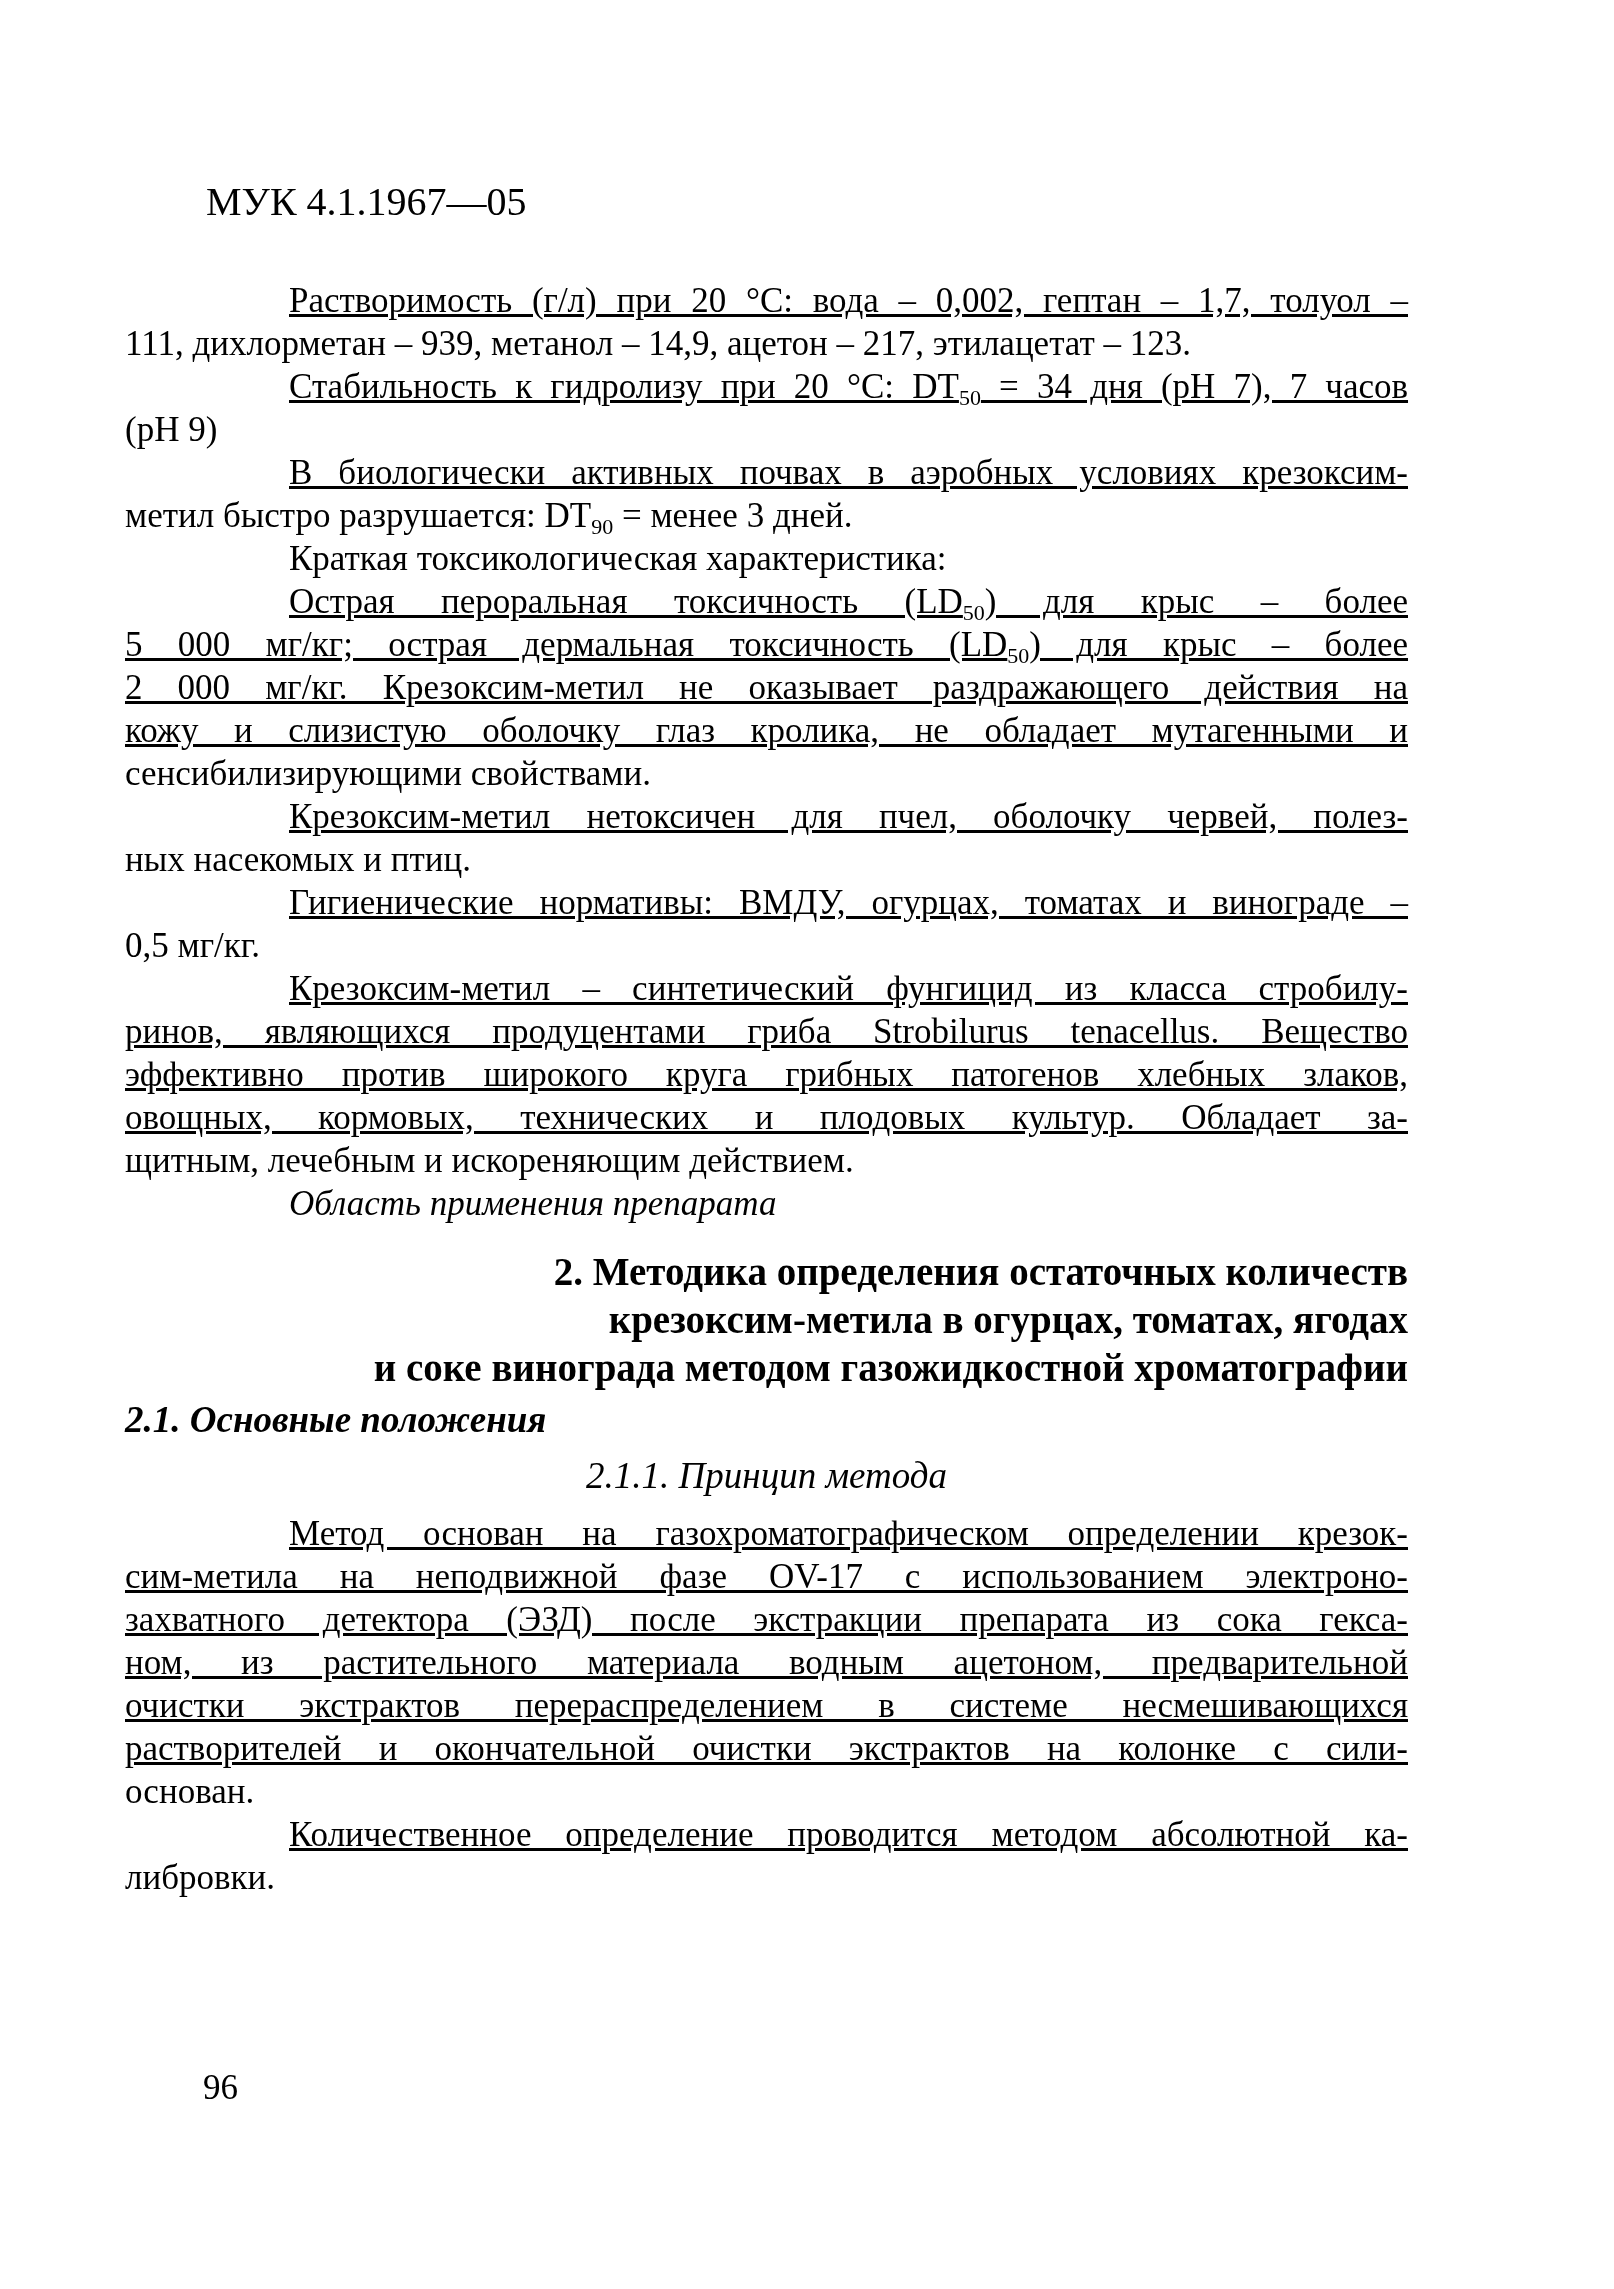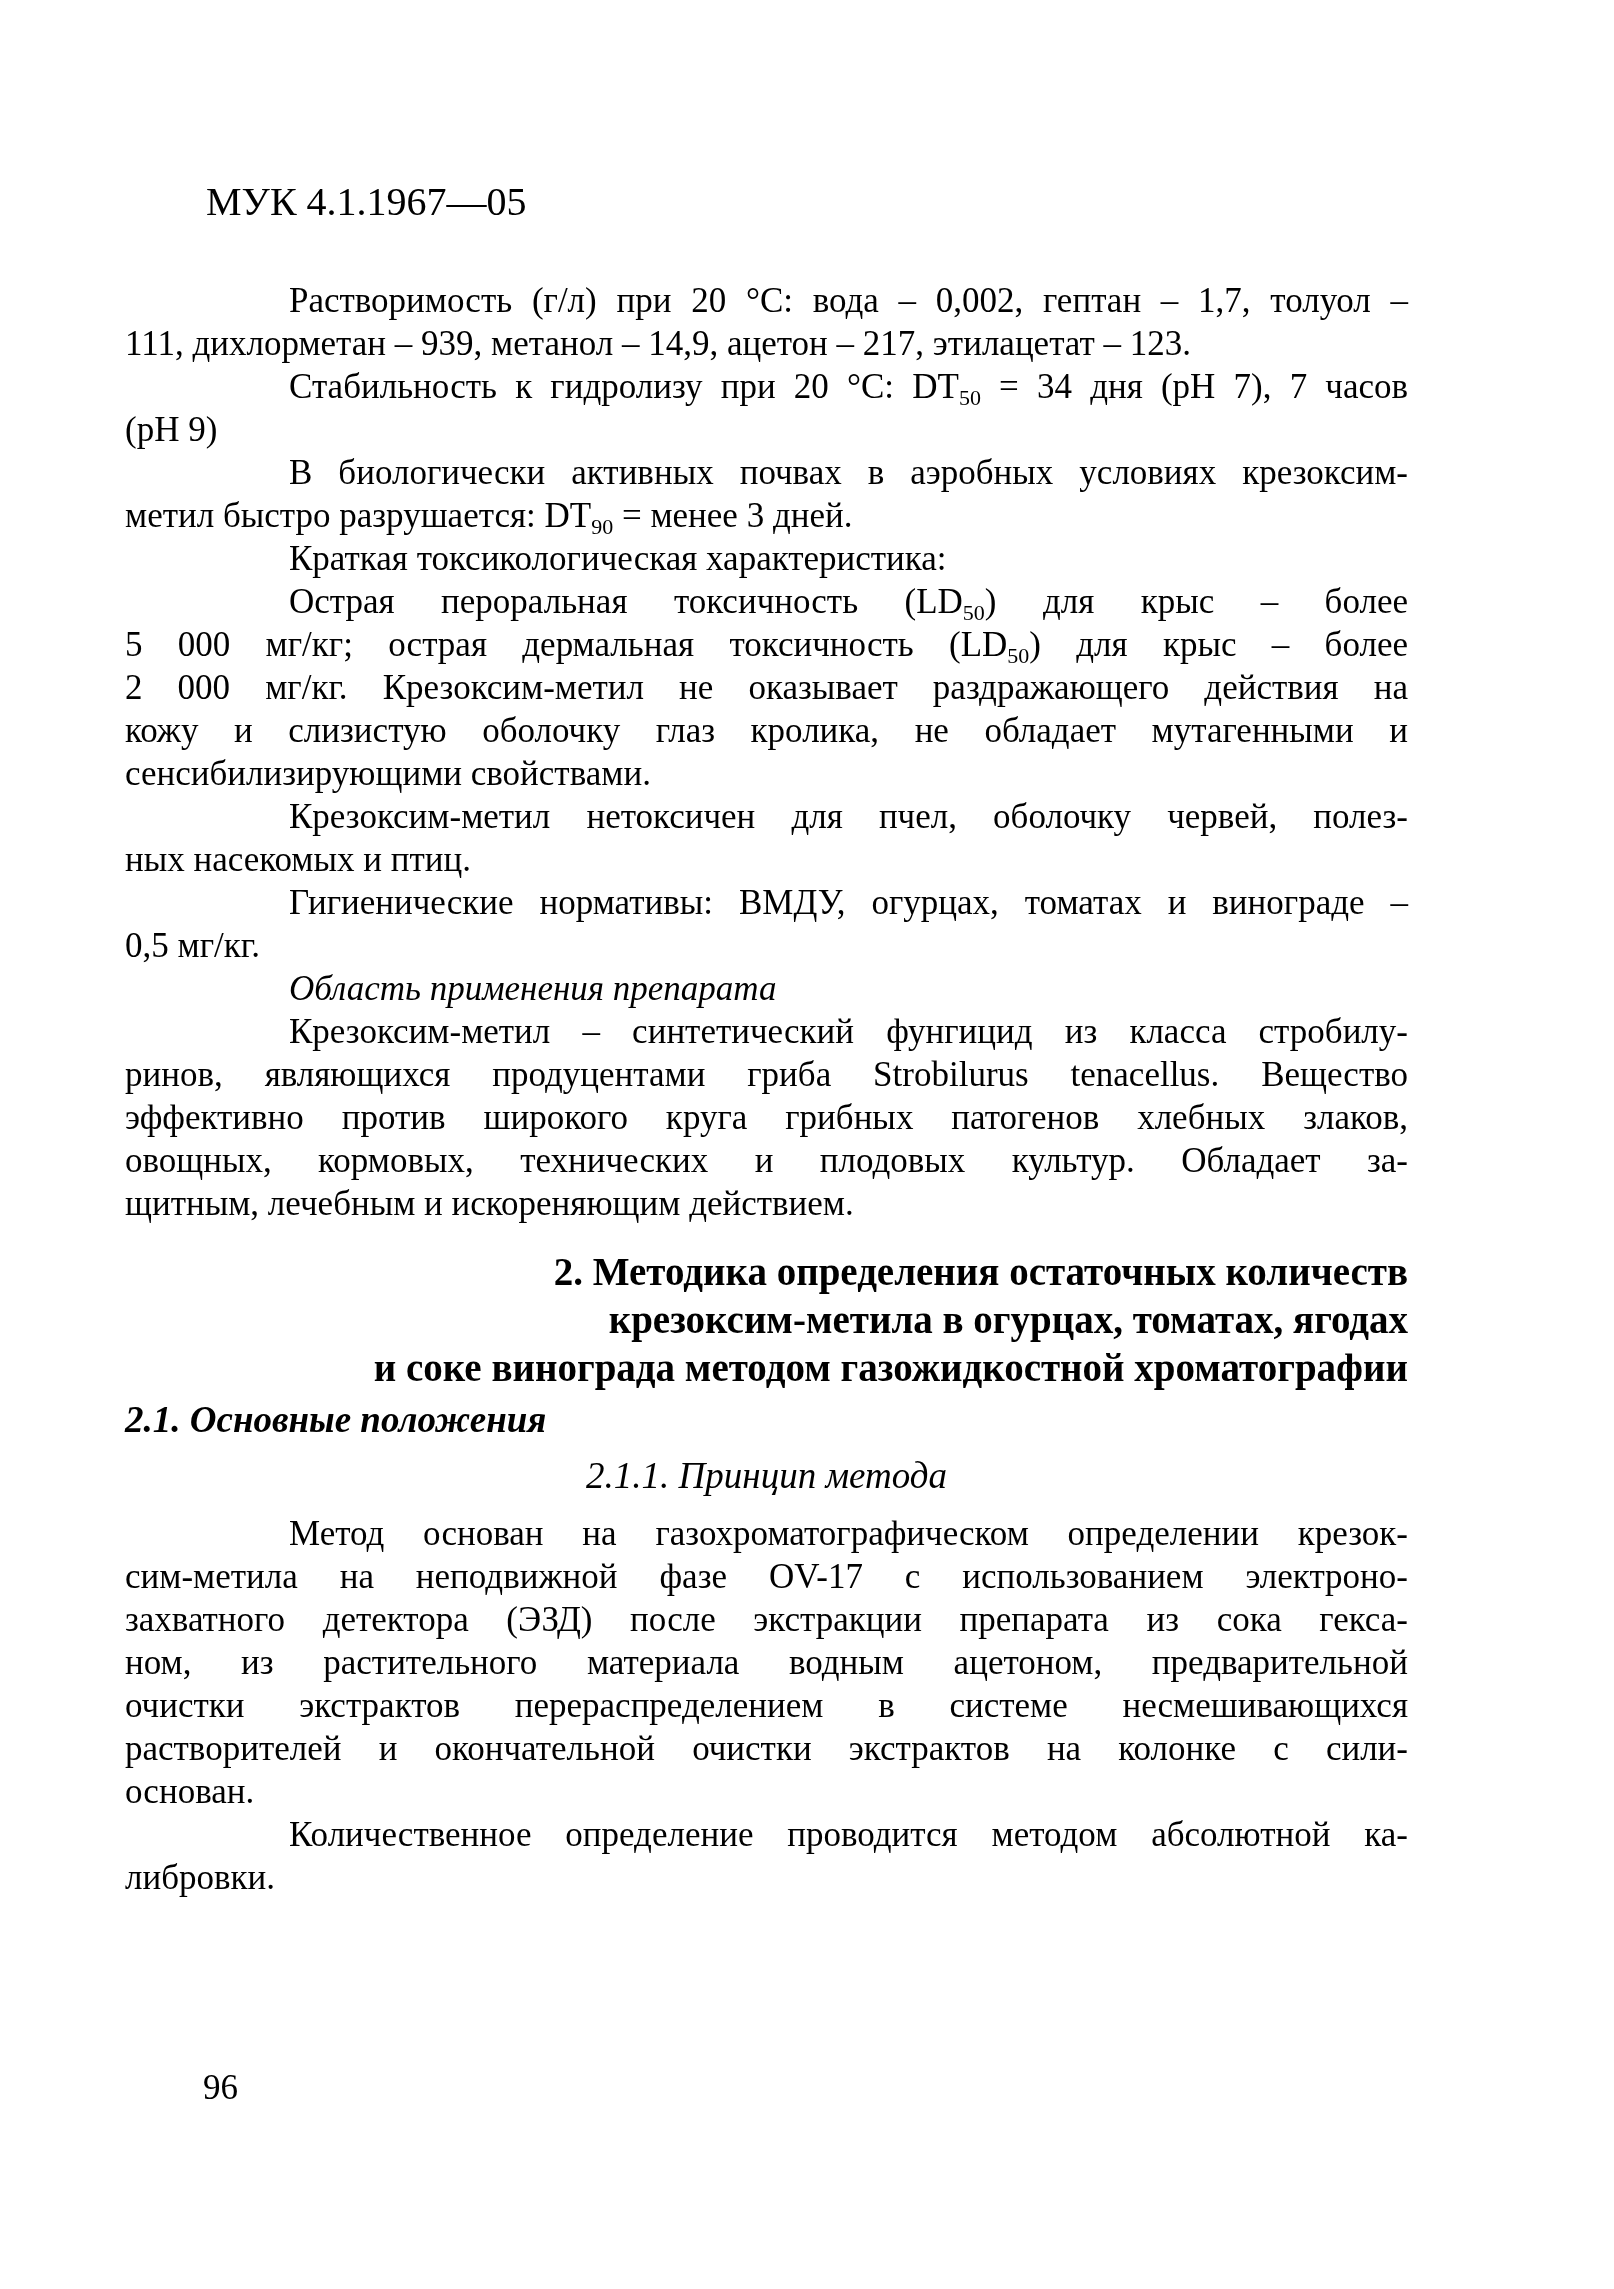--- a/index.html
+++ b/index.html
@@ -17,21 +17,21 @@
     font-size:40px; line-height:44px;
     white-space:nowrap;
   }
   .text-block {
     position:absolute; left:125px; top:279px;
     width:1283px;
     font-size:35px;
   }
   .block { margin:0; }
   .line { line-height:43px; }
-  .line.fill { text-align:justify; text-align-last:justify; }
+  .line.fill { text-align:justify; text-align-last:justify;text-decoration:underline; }
   .line.first { padding-left:164px; }
   .paragraph-italic { font-style:italic; }
   sub { font-size:22px; line-height:0; vertical-align:-6.5px; }
   .heading-bold {
     font-weight:bold; text-align:right;
     font-size:39px;
   }
   .heading-bold .line { line-height:48px; }
   .heading-bold { margin-top:23px; }
   .heading-bold-italic {
@@ -79,29 +79,29 @@
         <div class="line">сенсибилизирующими свойствами.</div>
       </div>
       <div class="block paragraph">
         <div class="line fill first">Крезоксим-метил нетоксичен для пчел, оболочку червей, полез-</div>
         <div class="line">ных насекомых и птиц.</div>
       </div>
       <div class="block paragraph">
         <div class="line fill first">Гигиенические нормативы: ВМДУ, огурцах, томатах и винограде –</div>
         <div class="line">0,5 мг/кг.</div>
       </div>
-      <div class="block paragraph-italic">
-        <div class="line first">Область применения препарата</div>
-      </div>
       <div class="block paragraph">
         <div class="line fill first">Крезоксим-метил – синтетический фунгицид из класса стробилу-</div>
         <div class="line fill">ринов, являющихся продуцентами гриба Strobilurus tenacellus. Вещество</div>
         <div class="line fill">эффективно против широкого круга грибных патогенов хлебных злаков,</div>
         <div class="line fill">овощных, кормовых, технических и плодовых культур. Обладает за-</div>
         <div class="line">щитным, лечебным и искореняющим действием.</div>
+      </div>
+      <div class="block paragraph-italic">
+        <div class="line first">Область применения препарата</div>
       </div>
       <div class="block heading-bold">
         <div class="line">2. Методика определения остаточных количеств</div>
         <div class="line">крезоксим-метила в огурцах, томатах, ягодах</div>
         <div class="line">и соке винограда методом газожидкостной хроматографии</div>
       </div>
       <div class="block heading-bold-italic">
         <div class="line">2.1. Основные положения</div>
       </div>
       <div class="block heading-italic">

